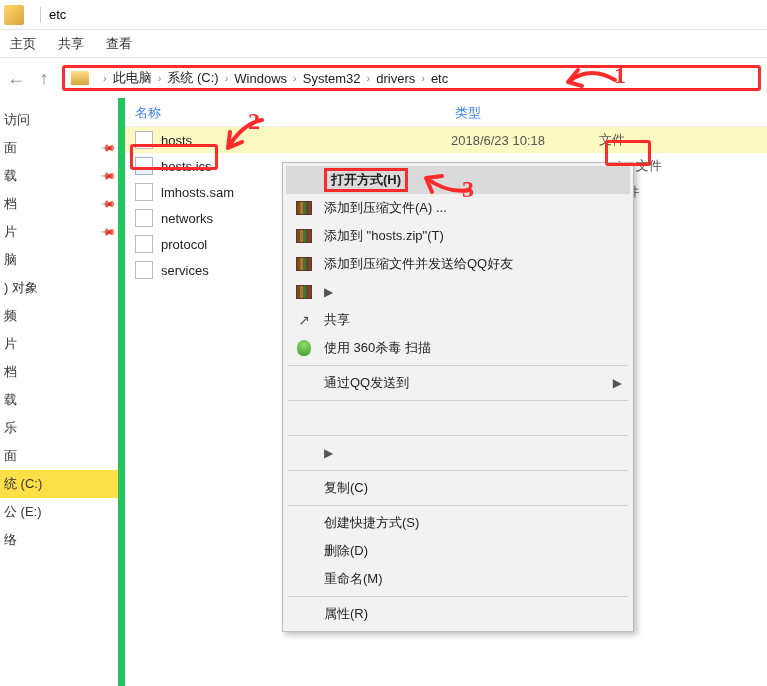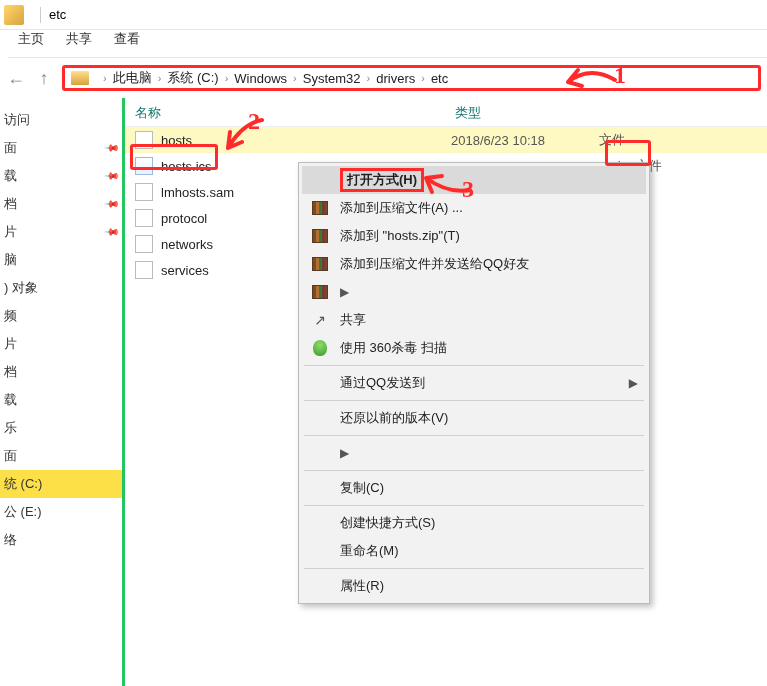--- a/index.html
+++ b/index.html
@@ -2,50 +2,50 @@
 <html><head>
   <meta charset="utf-8">
   <style>
     * { margin: 0; padding: 0; box-sizing: border-box; font-family: "Microsoft YaHei", "Segoe UI", sans-serif; font-size: 13px; }
     body { background: #fff; width: 767px; height: 686px; overflow: hidden; position: relative; }
     
     .titlebar { height: 30px; display: flex; align-items: center; padding: 0 4px; border-bottom: 1px solid #e5e5e5; }
     .titlebar-icon { width: 20px; height: 20px; background: linear-gradient(135deg, #ffd86b, #d9a23e); margin-right: 8px; border-radius: 2px; }
     .titlebar-sep { width: 1px; height: 16px; background: #ccc; margin: 0 8px; }
     
-    .ribbon-tabs { height: 28px; display: flex; align-items: flex-start; padding-left: 10px; gap: 22px; border-bottom: 1px solid #e5e5e5; margin-left: 8px; }
+    .ribbon-tabs { height: 28px; display: flex; align-items: center; padding-left: 10px; gap: 22px; border-bottom: 1px solid #e5e5e5; }
     .ribbon-tab { color: #333; cursor: default; }
     
     .addrbar { height: 40px; display: flex; align-items: center; padding: 0 6px; gap: 8px; }
     .nav-arrow { color: #888; font-size: 18px; width: 20px; text-align: center; }
     .breadcrumb { flex: 1; display: flex; align-items: center; height: 26px; border: 3px solid #ff2a2a; border-radius: 3px; padding: 0 6px; position: relative; }
     .bc-folder { width: 18px; height: 14px; background: linear-gradient(#ffe08a,#d9a23e); margin-right: 8px; border-radius: 1px; }
     .bc-sep { color: #888; margin: 0 6px; font-size: 11px; }
     .bc-seg { color: #222; }
     
     .content { display: flex; height: calc(100% - 98px); }
-    .sidebar { width: 125px; border-right: 3px solid #22c55e; padding-top: 8px; }
+    .sidebar { width: 125px; border-right: 7px solid #22c55e; padding-top: 8px; }
     .sb-item { padding: 5px 4px 5px 4px; display: flex; align-items: center; justify-content: space-between; color: #333; }
     .sb-item .pin { color: #999; font-size: 10px; transform: rotate(45deg); }
     .sb-item.active { background: #fde047; }
     
     .filepane { flex: 1; position: relative; }
-    .columns { display: flex; padding: 6px 0 4px 10px; color: #0f766e; border-bottom: 1px solid #eee; }
+    .columns { display: flex; padding: 6px 0 4px 10px; color: #3b82f6; border-bottom: 1px solid #eee; }
     .col-name { flex: 0 0 320px; }
     .col-date { flex: 0 0 148px; }
     .col-type { flex: 0 0 80px; }
     .file-row { display: flex; align-items: center; padding: 4px 0 4px 10px; }
     .file-row.selected { background: #fef9c3; }
     .file-icon { width: 18px; height: 18px; margin-right: 8px; display: flex; align-items: center; justify-content: center; border: 1px solid #bbb; background: #fff; }
     .file-icon.cal { background: linear-gradient(#fff,#e8f0ff); border-color: #9bb8e0; }
     .file-name { flex: 0 0 290px; color: #222; }
     .file-date { flex: 0 0 148px; color: #555; }
     .file-type { color: #555; }
     
-    .ctx-menu { position: absolute; left: 298px; top: 162px; width: 352px; background: #f2f2f2; border: 1px solid #bcbcbc; box-shadow: 3px 3px 6px rgba(0,0,0,.25); padding: 3px; }
+    .ctx-menu { position: absolute; left: 282px; top: 162px; width: 352px; background: #f2f2f2; border: 1px solid #bcbcbc; box-shadow: 3px 3px 6px rgba(0,0,0,.25); padding: 3px; }
     .ctx-item { display: flex; align-items: center; height: 28px; padding: 0 8px; position: relative; }
     .ctx-item.hover { background: #dadada; }
     .ctx-icon { width: 20px; height: 20px; margin-right: 10px; display: flex; align-items: center; justify-content: center; }
     .ctx-label { flex: 1; color: #222; }
     .ctx-arrow { color: #555; font-size: 12px; }
     .ctx-sep { height: 1px; background: #d0d0d0; margin: 3px 2px; }
     .ctx-strong-box { border: 3px solid #ff2a2a; padding: 0px 4px; display: inline-block; }
     
     
     .ic-books { width: 16px; height: 14px; background: repeating-linear-gradient(90deg,#7a4b20 0 3px,#b07030 3px 6px,#3a7a30 6px 9px,#7a3a3a 9px 12px); border:1px solid #5a3a20; }
@@ -167,27 +167,27 @@
           <div class="file-type">endar 文件</div>
         </div>
         <div class="file-row">
           <div class="file-icon"></div>
           <div class="file-name">lmhosts.sam</div>
           <div class="file-date"></div>
           <div class="file-type">M 文件</div>
         </div>
         <div class="file-row">
           <div class="file-icon"></div>
+          <div class="file-name">networks</div>
+          <div class="file-date"></div>
+          <div class="file-type"></div>
+        </div>
+        <div class="file-row">
+          <div class="file-icon"></div>
           <div class="file-name">protocol</div>
-          <div class="file-date"></div>
-          <div class="file-type"></div>
-        </div>
-        <div class="file-row">
-          <div class="file-icon"></div>
-          <div class="file-name">networks</div>
           <div class="file-date"></div>
           <div class="file-type"></div>
         </div>
         <div class="file-row">
           <div class="file-icon"></div>
           <div class="file-name">services</div>
           <div class="file-date"></div>
           <div class="file-type"></div>
         </div>
       </div>
@@ -235,36 +235,39 @@
     </div>
     <div class="ctx-sep"></div>
     <div class="ctx-item">
       <div class="ctx-icon"></div>
       <div class="ctx-label">通过QQ发送到</div>
       <div class="ctx-arrow">▶</div>
     </div>
     <div class="ctx-sep"></div>
     <div class="ctx-item">
       <div class="ctx-icon"></div>
-      <div class="ctx-label">还原以前的版本(V)</div>
     </div>
     <div class="ctx-sep"></div>
     <div class="ctx-item">
       <div class="ctx-icon"></div>
       <div class="ctx-arrow">▶</div>
     </div>
     <div class="ctx-sep"></div>
     <div class="ctx-item">
       <div class="ctx-icon"></div>
       <div class="ctx-label">复制(C)</div>
     </div>
     <div class="ctx-sep"></div>
     <div class="ctx-item">
       <div class="ctx-icon"></div>
       <div class="ctx-label">创建快捷方式(S)</div>
+    </div>
+    <div class="ctx-item">
+      <div class="ctx-icon"></div>
+      <div class="ctx-label">删除(D)</div>
     </div>
     <div class="ctx-item">
       <div class="ctx-icon"></div>
       <div class="ctx-label">重命名(M)</div>
     </div>
     <div class="ctx-sep"></div>
     <div class="ctx-item">
       <div class="ctx-icon"></div>
       <div class="ctx-label">属性(R)</div>
     </div>

